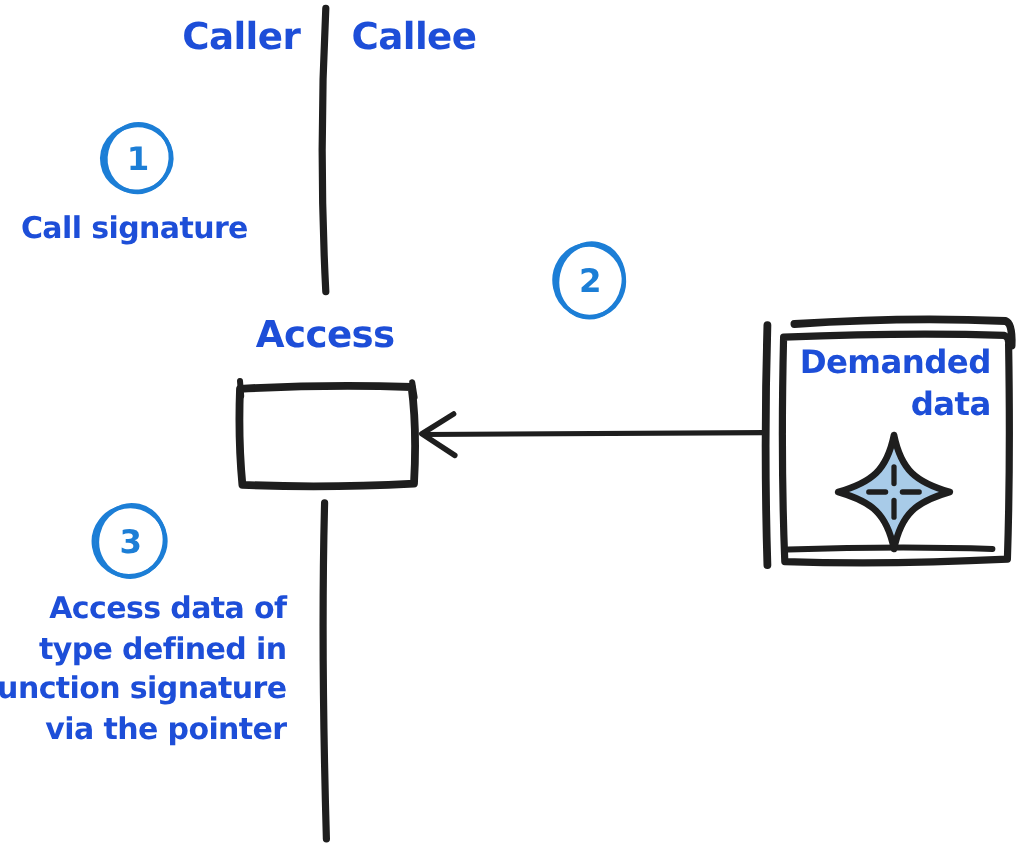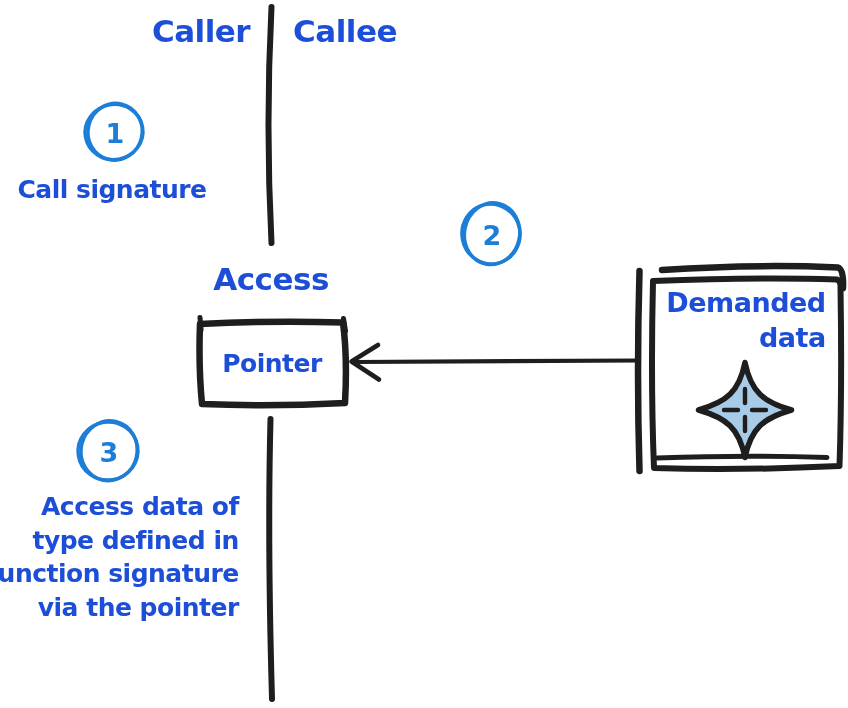--- a/index.html
+++ b/index.html
@@ -103,21 +103,20 @@
 
   <div class="t hdr" style="left:201px;top:13px;">Caller</div>
   <div class="t hdr" style="left:345px;top:13px;">Callee</div>
 
   <div class="num" style="left:115px;top:133px;">1</div>
   <div class="t body" style="left:112px;top:175px;">Call signature</div>
 
   <div class="num" style="left:492px;top:235px;">2</div>
 
   <div class="t hdr" style="left:271px;top:261px;">Access</div>
-  <div class="t body" style="left:272px;top:349px;">Pointer</div>
 
   <div class="t body" style="left:746px;top:285px;font-size:27px;line-height:1.3;">Demanded
 data</div>
 
   <div class="num" style="left:109px;top:452px;">3</div>
   <div class="t body" style="left:113px;top:490px;line-height:1.34;">Access data of
 type defined in
 function signature
 via the pointer</div>
 

